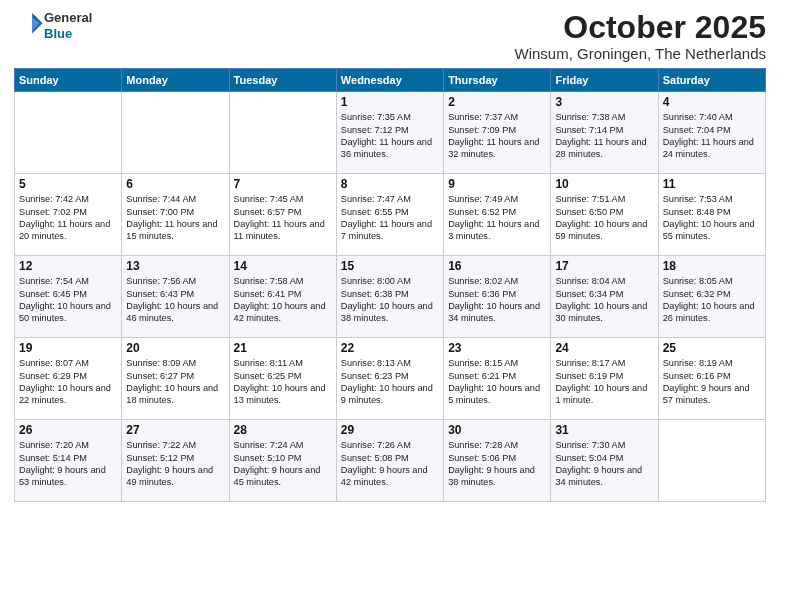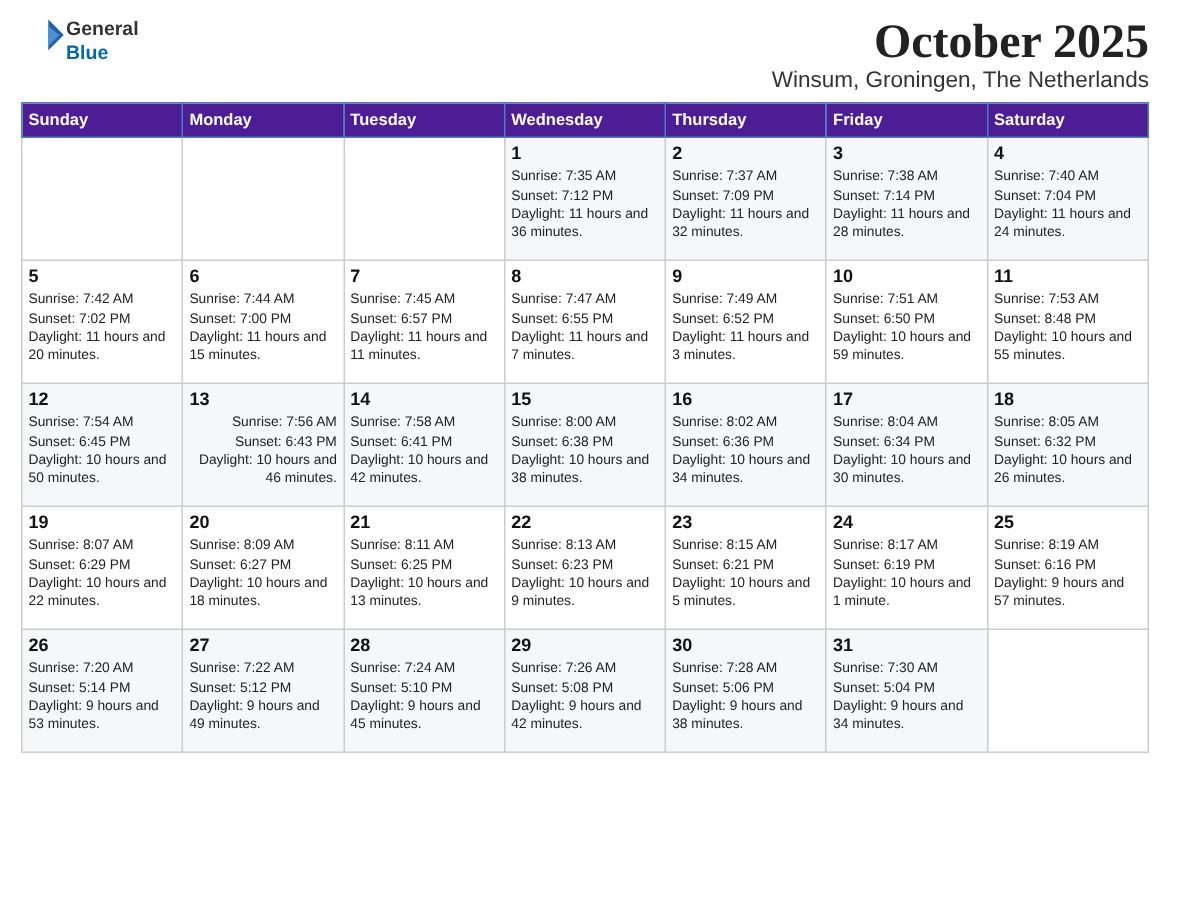--- a/index.html
+++ b/index.html
@@ -39,33 +39,32 @@
       margin-left: 2px;
     }
     .title-block {
       text-align: right;
     }
     .month-title {
       font-size: 32px;
       font-weight: bold;
       color: #222;
       line-height: 1.1;
-      font-family: Liberation Serif, serif;
     }
     .location {
       font-size: 15px;
       color: #333;
     }
     table {
       width: 100%;
       border-collapse: collapse;
       table-layout: fixed;
     }
     thead tr th {
-      background-color: #4c1d95;
+      background-color: #0369a1;
       color: #fff;
       font-size: 11px;
       font-weight: bold;
       padding: 5px 4px;
       text-align: left;
       border: 1px solid #4a7ec0;
     }
     tbody tr td {
       border: 1px solid #ccc;
       vertical-align: top;
@@ -197,21 +196,21 @@
         </tr>
         <tr>
           <td>
             <div class="day-number">12</div>
             <div style="white-space: pre-line; line-height: 1.35;">Sunrise: 7:54 AM
 Sunset: 6:45 PM
 Daylight: 10 hours and 50 minutes.</div>
           </td>
           <td>
             <div class="day-number">13</div>
-            <div style="white-space: pre-line; line-height: 1.35; text-align: right;">Sunrise: 7:56 AM
+            <div style="white-space: pre-line; line-height: 1.35;">Sunrise: 7:56 AM
 Sunset: 6:43 PM
 Daylight: 10 hours and 46 minutes.</div>
           </td>
           <td>
             <div class="day-number">14</div>
             <div style="white-space: pre-line; line-height: 1.35;">Sunrise: 7:58 AM
 Sunset: 6:41 PM
 Daylight: 10 hours and 42 minutes.</div>
           </td>
           <td>

